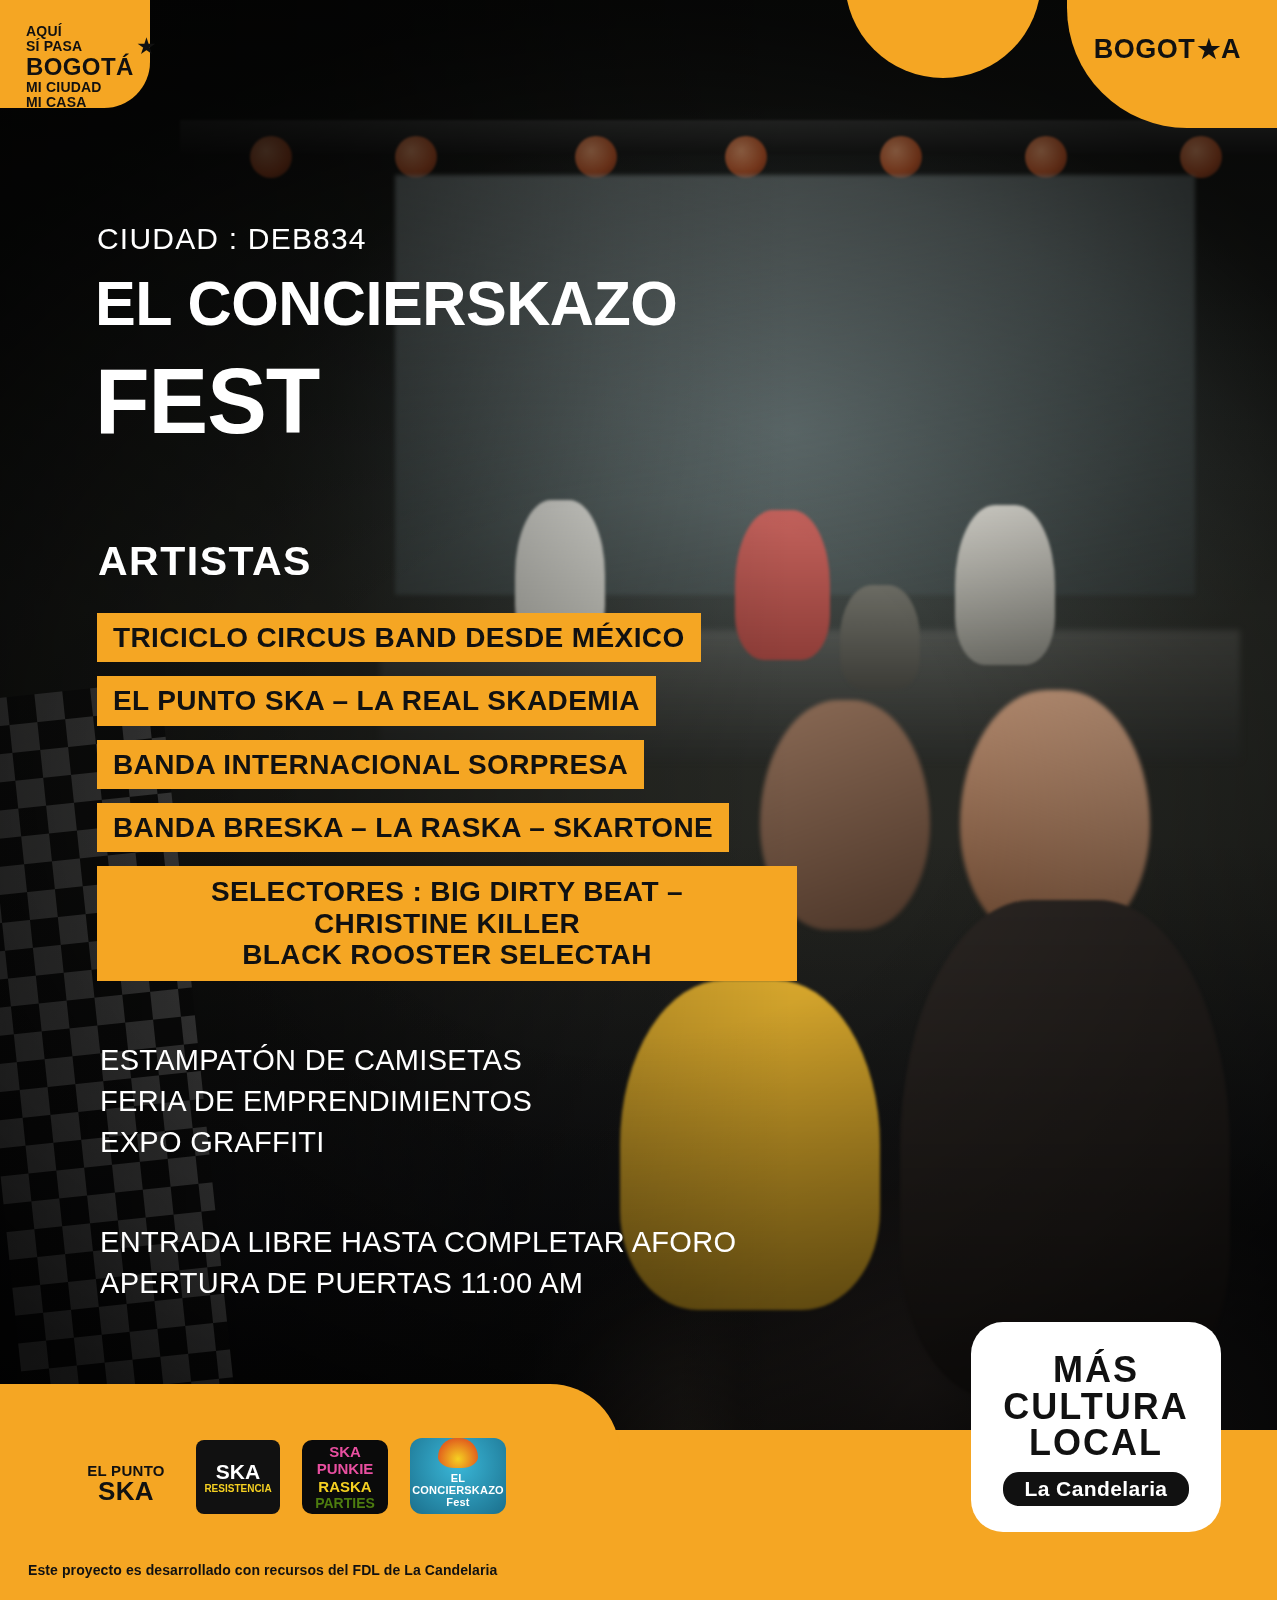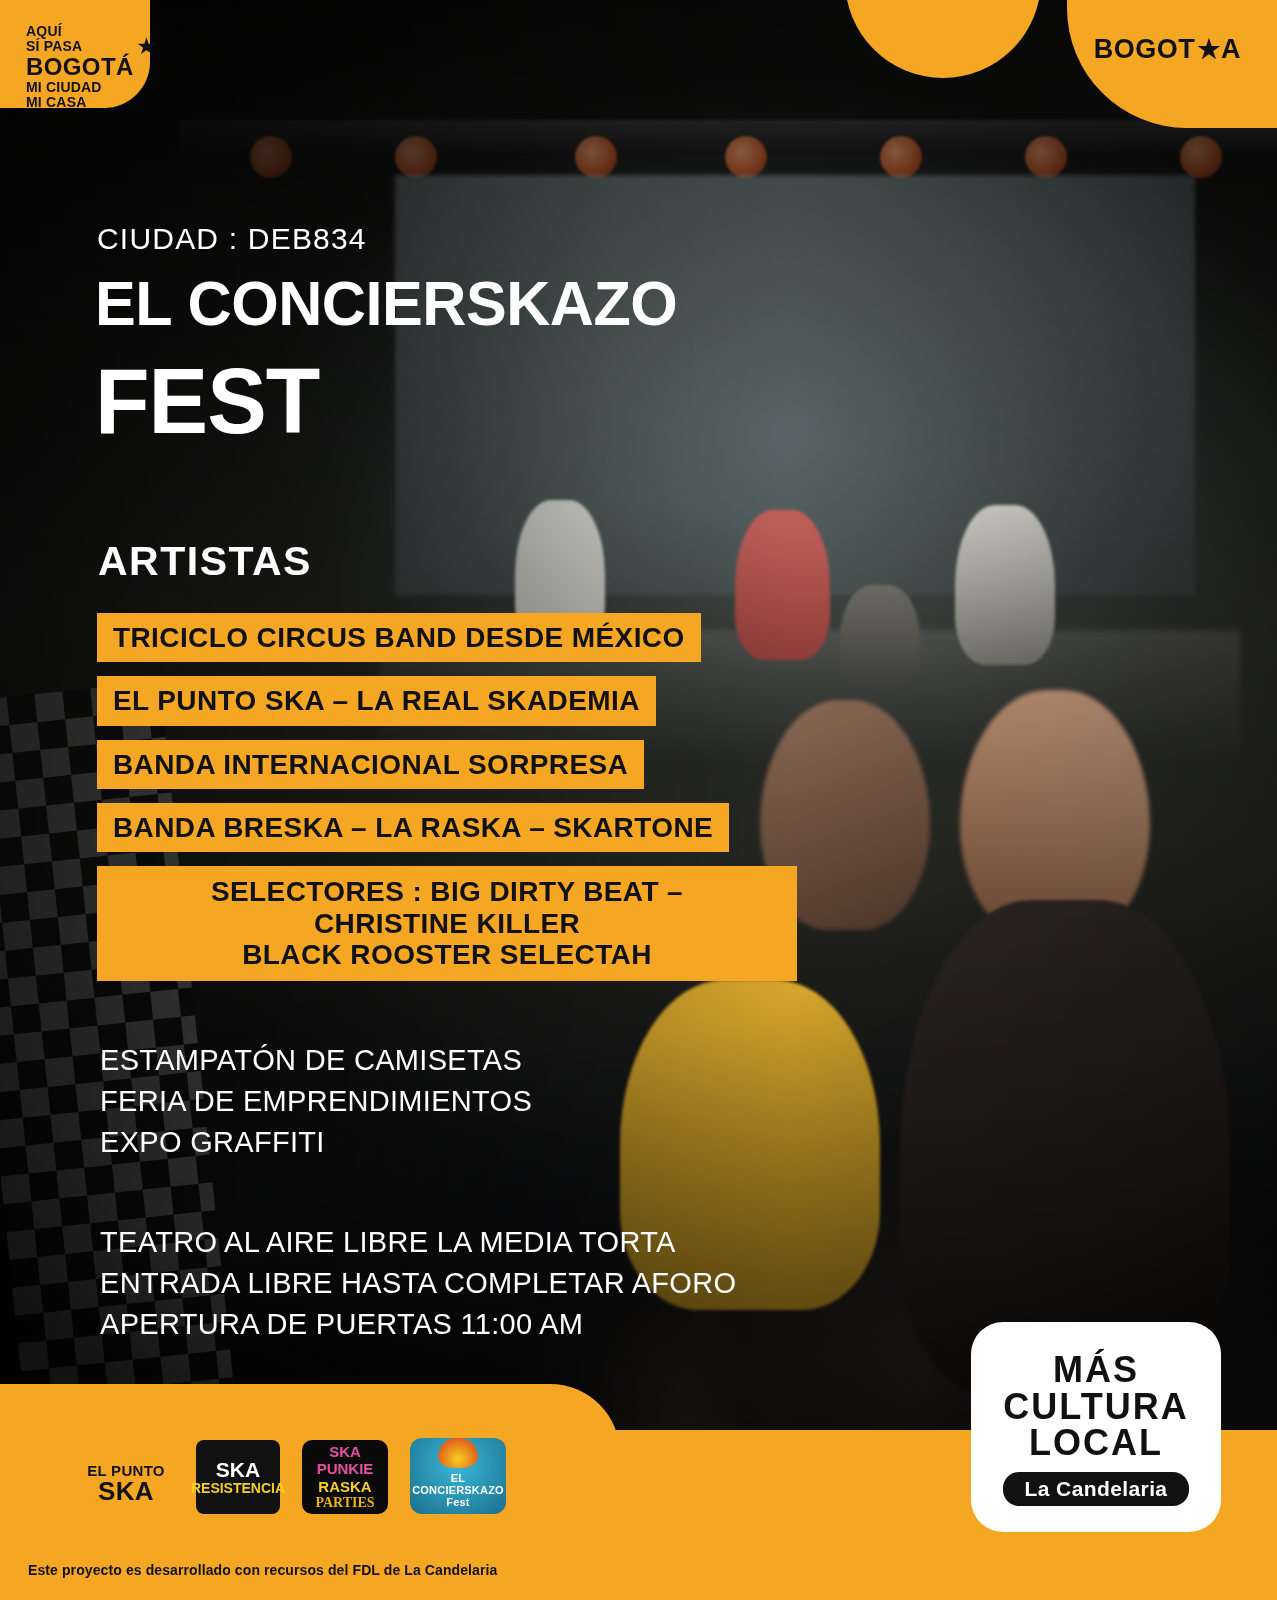--- a/index.html
+++ b/index.html
@@ -321,34 +321,34 @@
     width: 84px; height: 74px;
     background: #111;
     color: #f5d021;
     border-radius: 8px;
     font-size: 15px;
     flex-direction: column;
     line-height: 1.1;
     padding: 5px 0;
   }
   .flogo-ska .s1 { font-size: 21px; color: #fff; }
-  .flogo-ska .s2 { font-size: 14px; color: #f5d021; text-align: right; }
+  .flogo-ska .s2 { font-size: 10px; color: #f5d021; text-align: right; }
   .flogo-srp {
     width: 86px; height: 74px;
     background: #0a0a0a;
     border-radius: 10px;
     color: #fff;
     font-size: 13px;
     flex-direction: column;
     line-height: 1.15;
     padding: 4px 0;
   }
   .flogo-srp .r1 { color: #e94fa0; font-size: 15px; }
   .flogo-srp .r2 { color: #f5d021; font-size: 15px; }
-  .flogo-srp .r3 { color: #eab308; font-size: 14px; font-family: Liberation Serif, serif; }
+  .flogo-srp .r3 { color: #4d7c0f; font-size: 14px; }
   .flogo-cf {
     width: 96px; height: 76px;
     background: radial-gradient(circle at 50% 35%, #3ab7d8, #1b6f8c);
     border-radius: 12px;
     color: #fff;
     font-size: 11px;
     flex-direction: column;
     line-height: 1.1;
     padding-bottom: 6px;
     justify-content: flex-end;
@@ -438,21 +438,20 @@
 BLACK ROOSTER SELECTAH</span></div>
     </div>
 
     <div class="events">
       <div>ESTAMPATÓN DE CAMISETAS</div>
       <div>FERIA DE EMPRENDIMIENTOS</div>
       <div>EXPO GRAFFITI</div>
     </div>
 
     <div class="details">
-      <div>TEATRO AL AIRE LIBRE LA MEDIA TORTA</div>
       <div>ENTRADA LIBRE HASTA COMPLETAR AFORO</div>
       <div>APERTURA DE PUERTAS 11:00 AM</div>
     </div>
   </div>
 
   <div class="mcl">
     <div class="l">MÁS</div>
     <div class="l">CULTURA</div>
     <div class="l">LOCAL</div>
     <div class="pill">La Candelaria</div>

